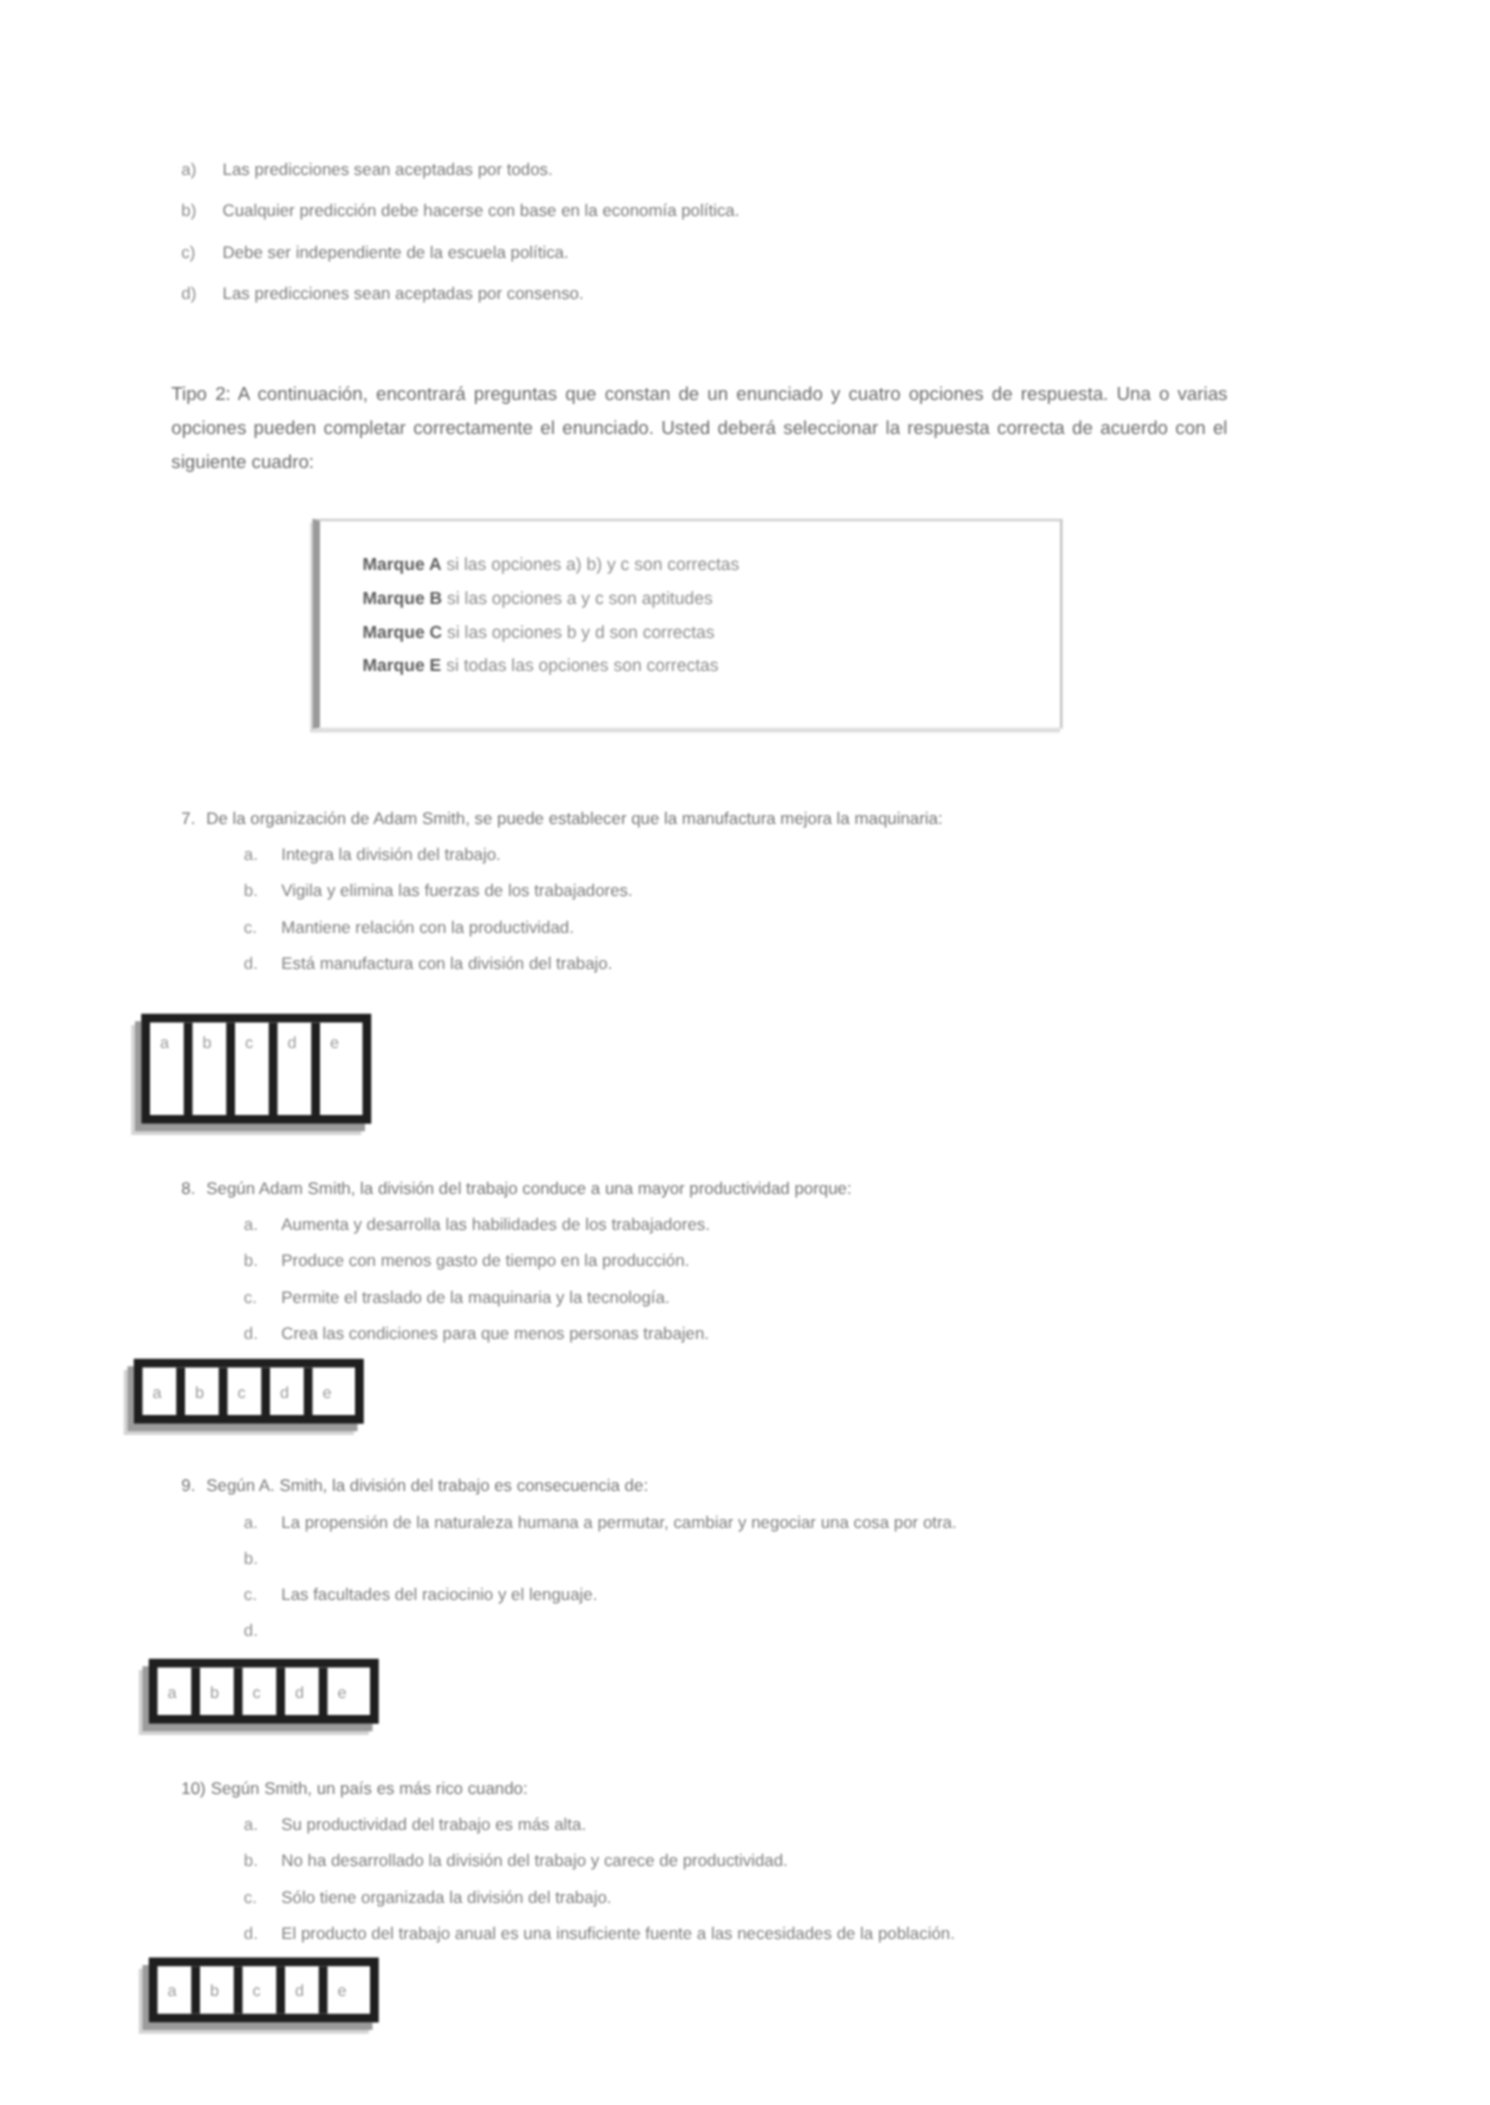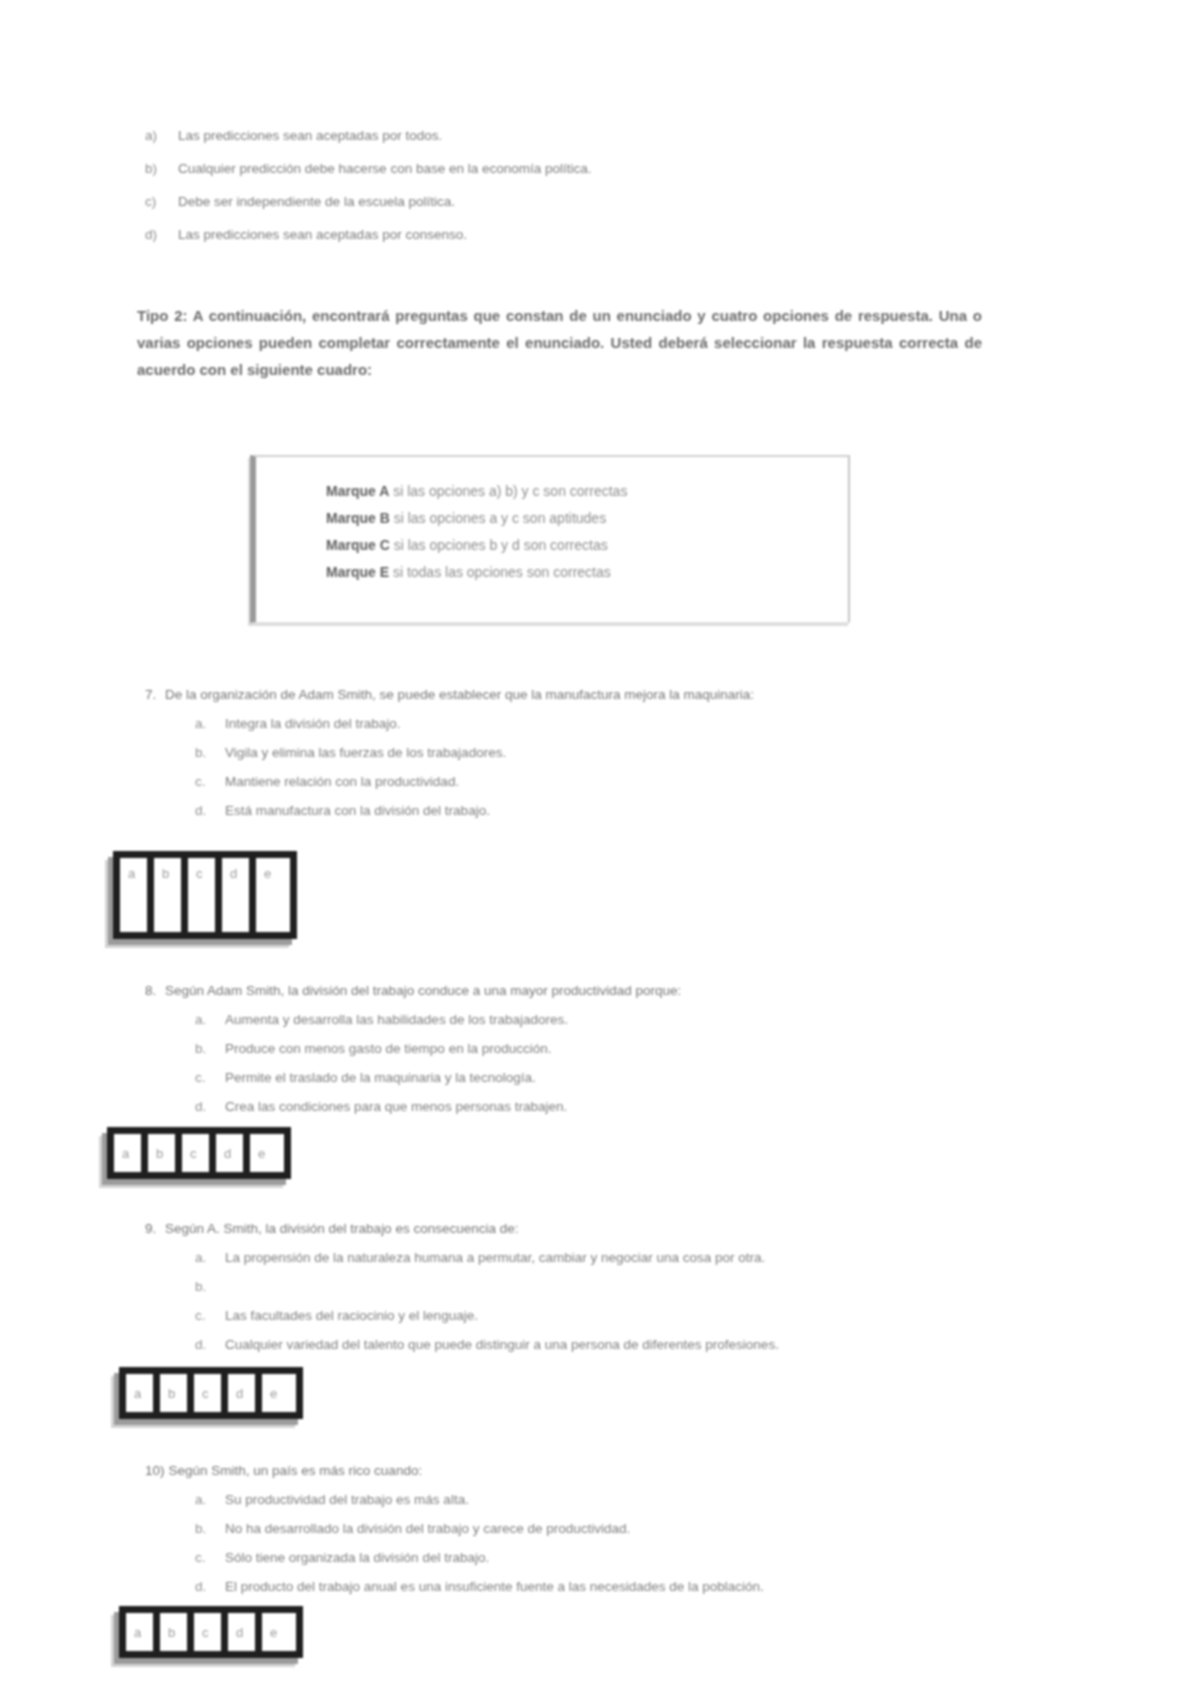--- a/index.html
+++ b/index.html
@@ -12,28 +12,28 @@
   .page { width:100%; height:100%; filter: blur(0.9px); }
 
   
   .top-options { padding-top:126px; margin-left:145px; }
   .top-options .opt { display:flex; margin-bottom:13px; font-size:13.5px; line-height:20px; color:#7a7a7a; }
   .top-options .opt .m { width:33px; color:#8a8a8a; }
 
   
   .instructions {
     margin:57px 0 0 137px; width:845px;
-    font-size:15px; line-height:27px; font-weight:bold;
+    font-size:15px; line-height:27px; font-weight:normal;
     color:#6a6a6a; text-align:justify;
   }
 
   
   .key-box {
-    margin:72px 0 0 250px; width:600px; height:168px;
-    padding:21px 0 0 70px;
+    margin:32px 0 0 250px; width:600px; height:168px;
+    padding:21px 0 0 34px;
     border-top:2px solid #cfcfcf;
     border-left:6px solid #9a9a9a;
     border-right:2px solid #c4c4c4;
     border-bottom:1px solid #e2e2e2;
     box-shadow:-2px 3px 0 rgba(120,120,120,.25);
     background:#fff;
   }
   .key-box .kline { font-size:14px; line-height:27px; color:#8d8d8d; }
   .key-box .kline b { color:#5e5e5e; }
 
@@ -200,21 +200,20 @@
         </div>
       <div class="opt">
           <span class="m">b.</span>
         </div>
       <div class="opt">
           <span class="m">c.</span>
           <span class="t">Las facultades del raciocinio y el lenguaje.</span>
         </div>
       <div class="opt">
           <span class="m">d.</span>
-          <span class="t">Cualquier variedad del talento que puede distinguir a una persona de diferentes profesiones.</span>
         </div>
     </div>
     <div class="grid short g9">
       <div class="cell">
           <span>a</span>
         </div>
       <div class="cell">
           <span>b</span>
         </div>
       <div class="cell">

